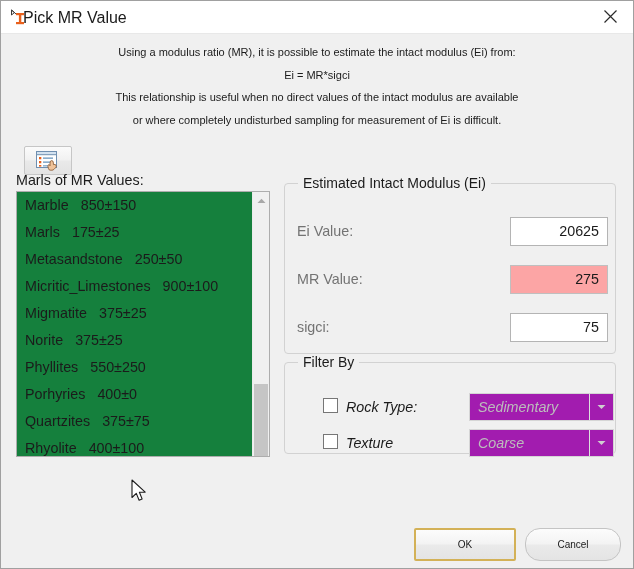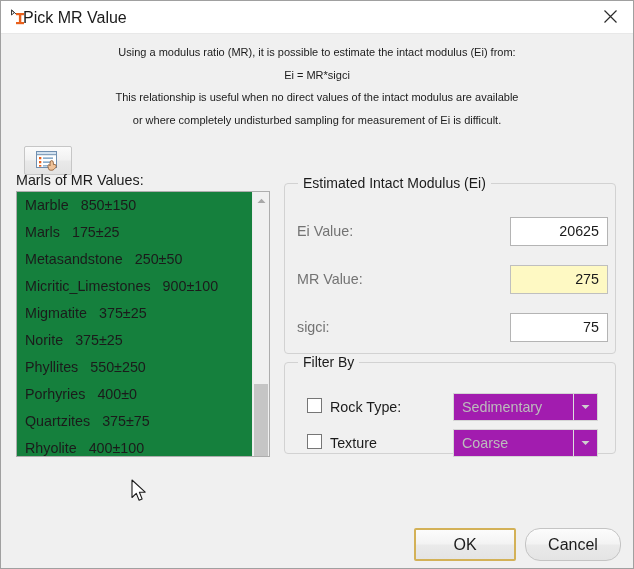--- a/index.html
+++ b/index.html
@@ -221,34 +221,35 @@
     background: #ffffff;
     text-align: right;
     font-size: 14.3px;
     color: #1b1b1b;
     line-height: 27px;
     padding-right: 8px;
     cursor: text;
     margin-left: 12px;
   }
   .field-input.readonly {
-    background: #fef9c3;
+    background: #fca5a5;
     border-color: #bfbfbf;
     cursor: default;
   }
   #row-ei    { top: 33px; }
   #row-mr    { top: 81px; }
   #row-sigci { top: 129px; }
 
   
   .filter-row {
     position: absolute;
-    left: 0;
+    left: 16px;
     width: 100%;
     height: 28px;
+    font-style: italic;
   }
   #filter-row-rocktype { top: 30px; }
   #filter-row-texture  { top: 66px; }
 
   .checkbox {
     position: absolute;
     left: 22px; top: 5px;
     width: 15px; height: 15px;
     box-sizing: border-box;
     border: 1px solid #767676;
@@ -293,21 +294,21 @@
   }
 
   
   .dlg-button {
     position: absolute;
     height: 33px;
     box-sizing: border-box;
     border: 1px solid #c4c4c4;
     border-radius: 2px;
     background: linear-gradient(to bottom, #fcfcfc 0%, #f3f3f3 48%, #eaeaea 52%, #e4e4e4 100%);
-    font-size: 16px;
+    font-size: 10px;
     color: #1b1b1b;
     text-align: center;
     line-height: 31px;
     cursor: default;
   }
   #ok-button {
     left: 413px; top: 527px;
     width: 102px;
     border: 2px solid #d3b157;
     line-height: 29px;

